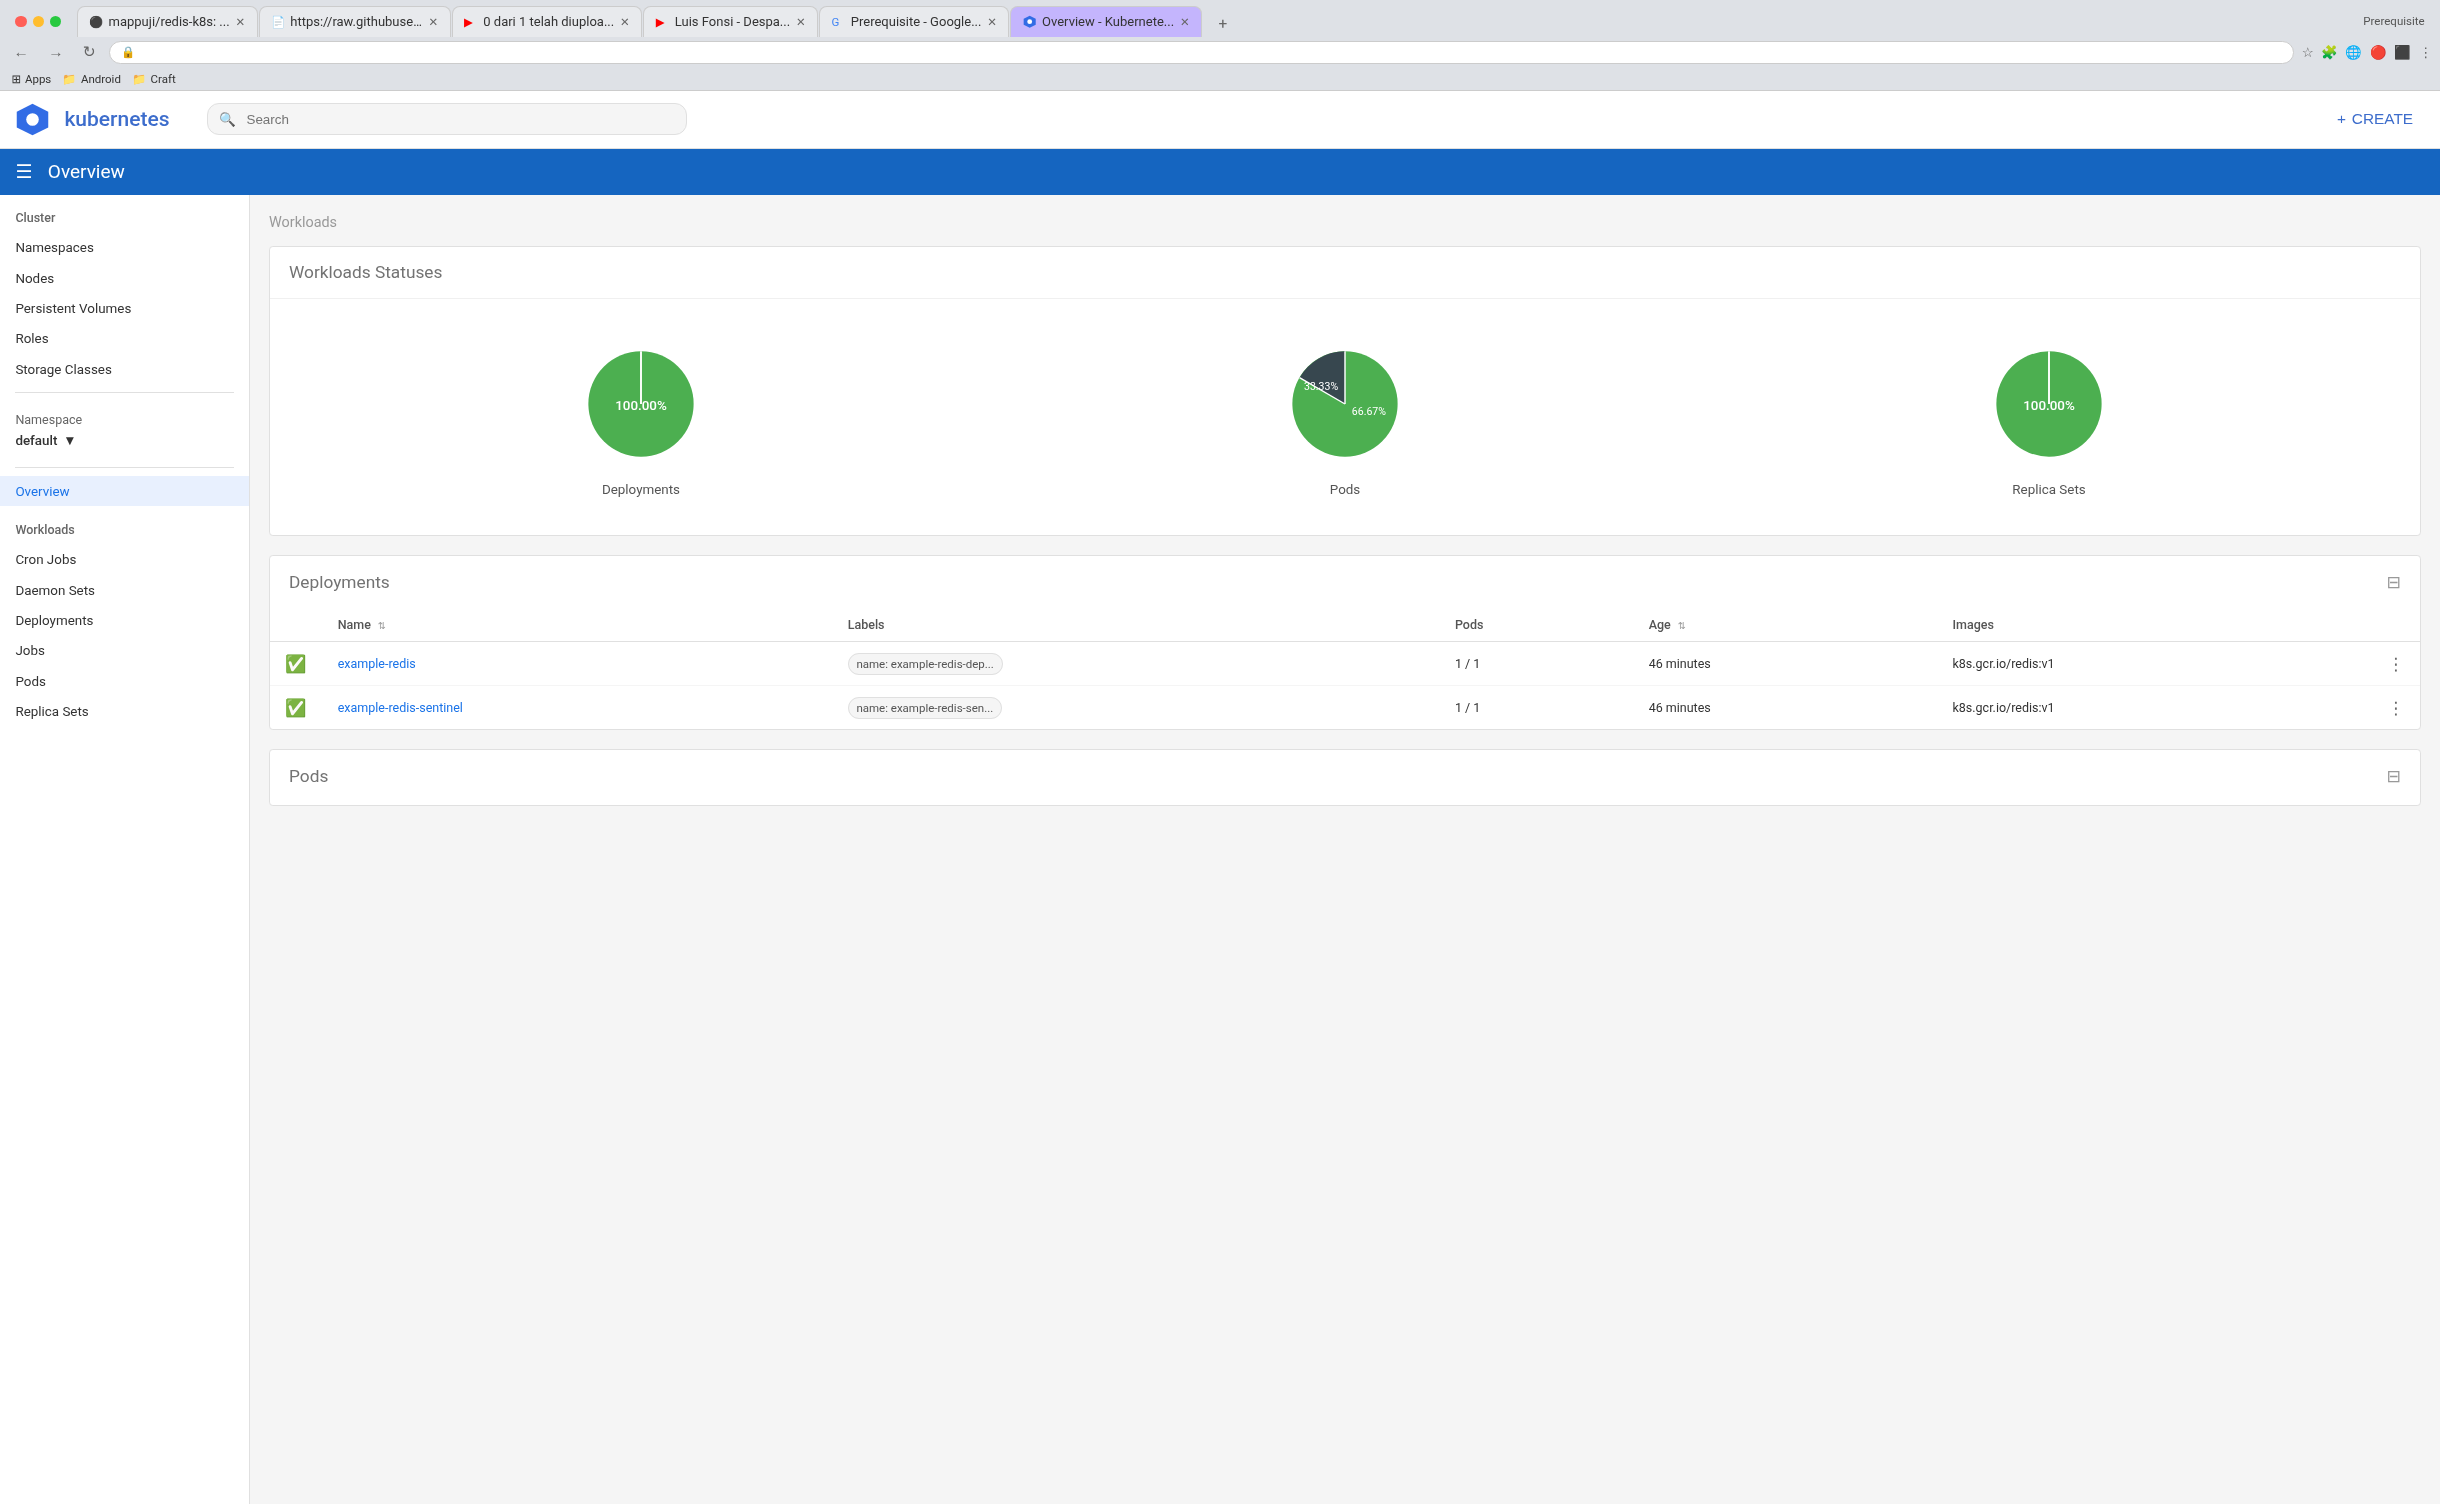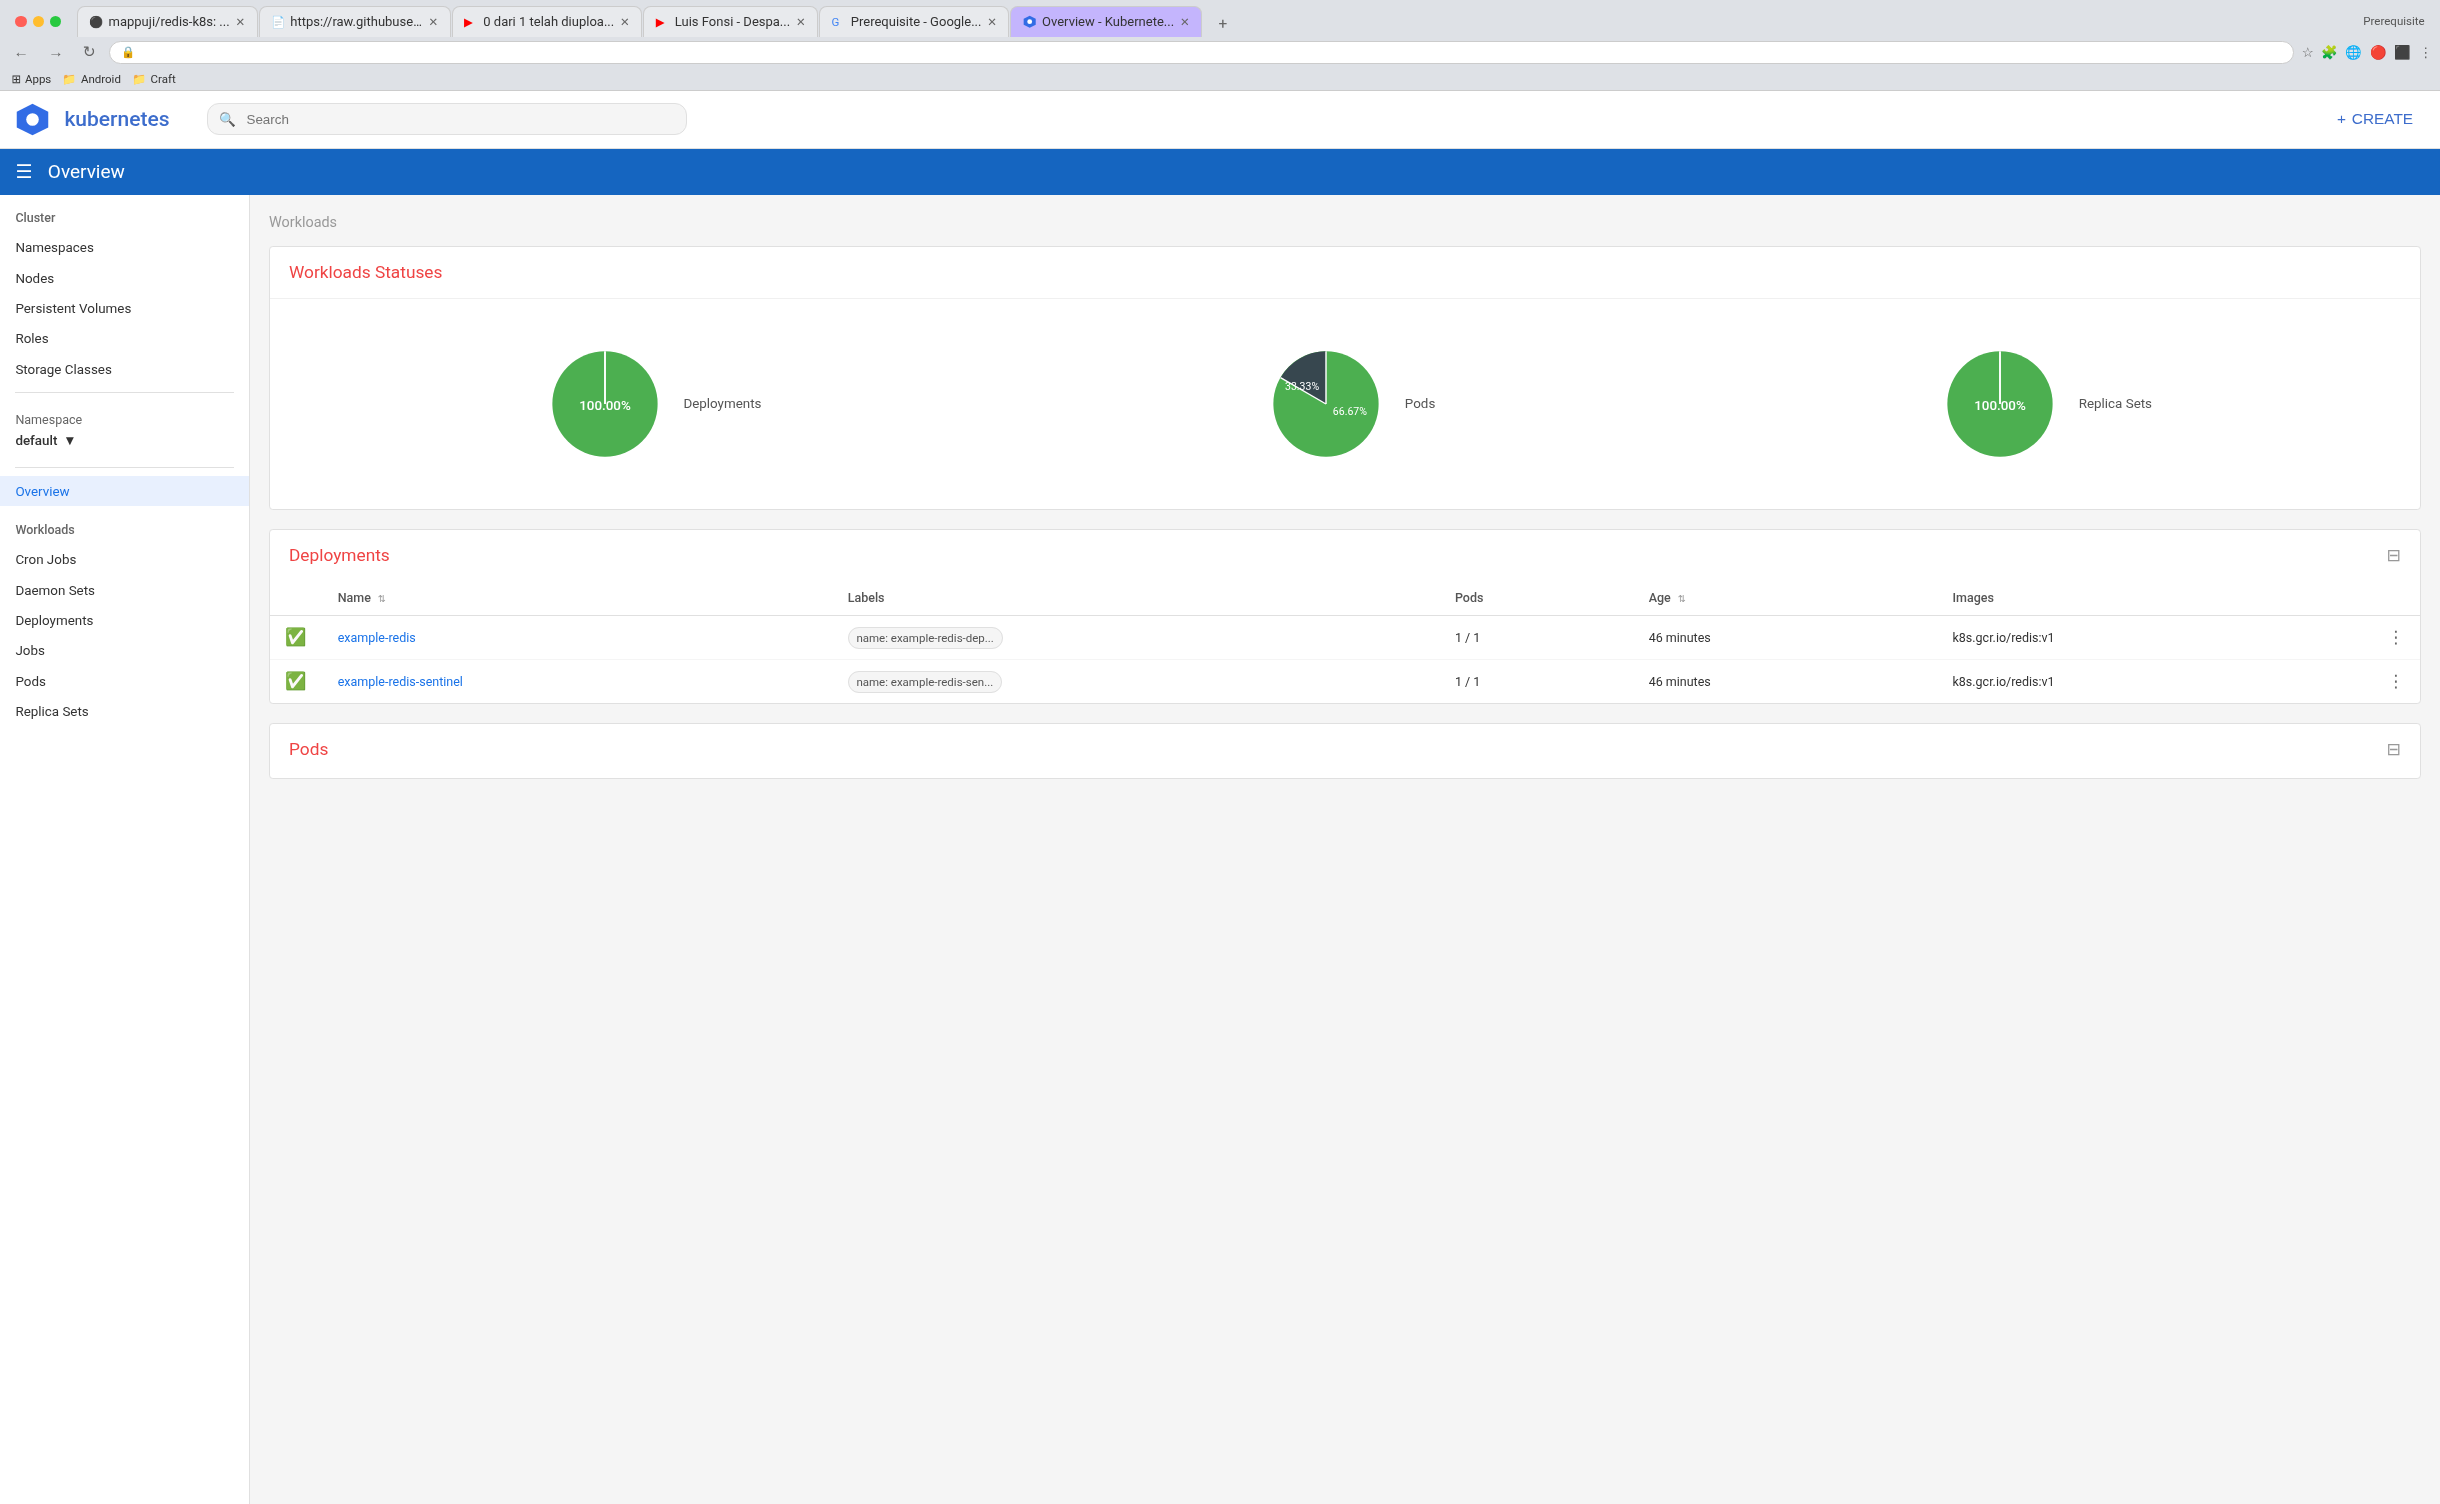--- a/index.html
+++ b/index.html
@@ -56,26 +56,26 @@
     .sidebar-divider { height: 1px; background: #e0e0e0; margin: 7.7px 15.4px; }
     .namespace-section { padding: 11.5px 15.4px; }
     .namespace-label { font-size: 12.5px; color: #666; margin-bottom: 5.8px; }
     .namespace-select { display: flex; align-items: center; gap: 5.8px; font-size: 13.4px; font-weight: 500; cursor: pointer; }
 
     
     .main-content { flex: 1; overflow-y: auto; padding: 19px; }
     .section-title { font-size: 14.4px; color: #999; margin-bottom: 15.4px; font-weight: 400; }
     .card { background: #fff; border-radius: 3.8px; border: 1px solid #e0e0e0; margin-bottom: 19px; }
     .card-header { padding: 15.4px 19px; border-bottom: 1px solid #f0f0f0; display: flex; align-items: center; justify-content: space-between; }
-    .card-title { font-size: 17.3px; font-weight: 400; color: #ef4444; }
+    .card-title { font-size: 17.3px; font-weight: 400; color: #737373; }
     .card-body { padding: 19px; }
 
     
     .charts-row { display: flex; justify-content: space-around; align-items: center; padding: 19px 0; }
-    .chart-item { display: flex; align-items: center; gap: 11.5px; }
+    .chart-item { display: flex; flex-direction: column; align-items: center; gap: 11.5px; }
     .chart-label { font-size: 13.4px; color: #555; }
 
     
     .pie-container { width: 134px; height: 134px; position: relative; }
 
     
     .table-card-header { padding: 15.4px 19px; display: flex; align-items: center; justify-content: space-between; }
     table { width: 100%; border-collapse: collapse; }
     thead th { text-align: left; padding: 9.6px 15.4px; font-size: 12.5px; font-weight: 500; color: #555; border-bottom: 1px solid #e0e0e0; }
     tbody td { padding: 11.5px 15.4px; font-size: 12.5px; border-bottom: 1px solid #f5f5f5; }

